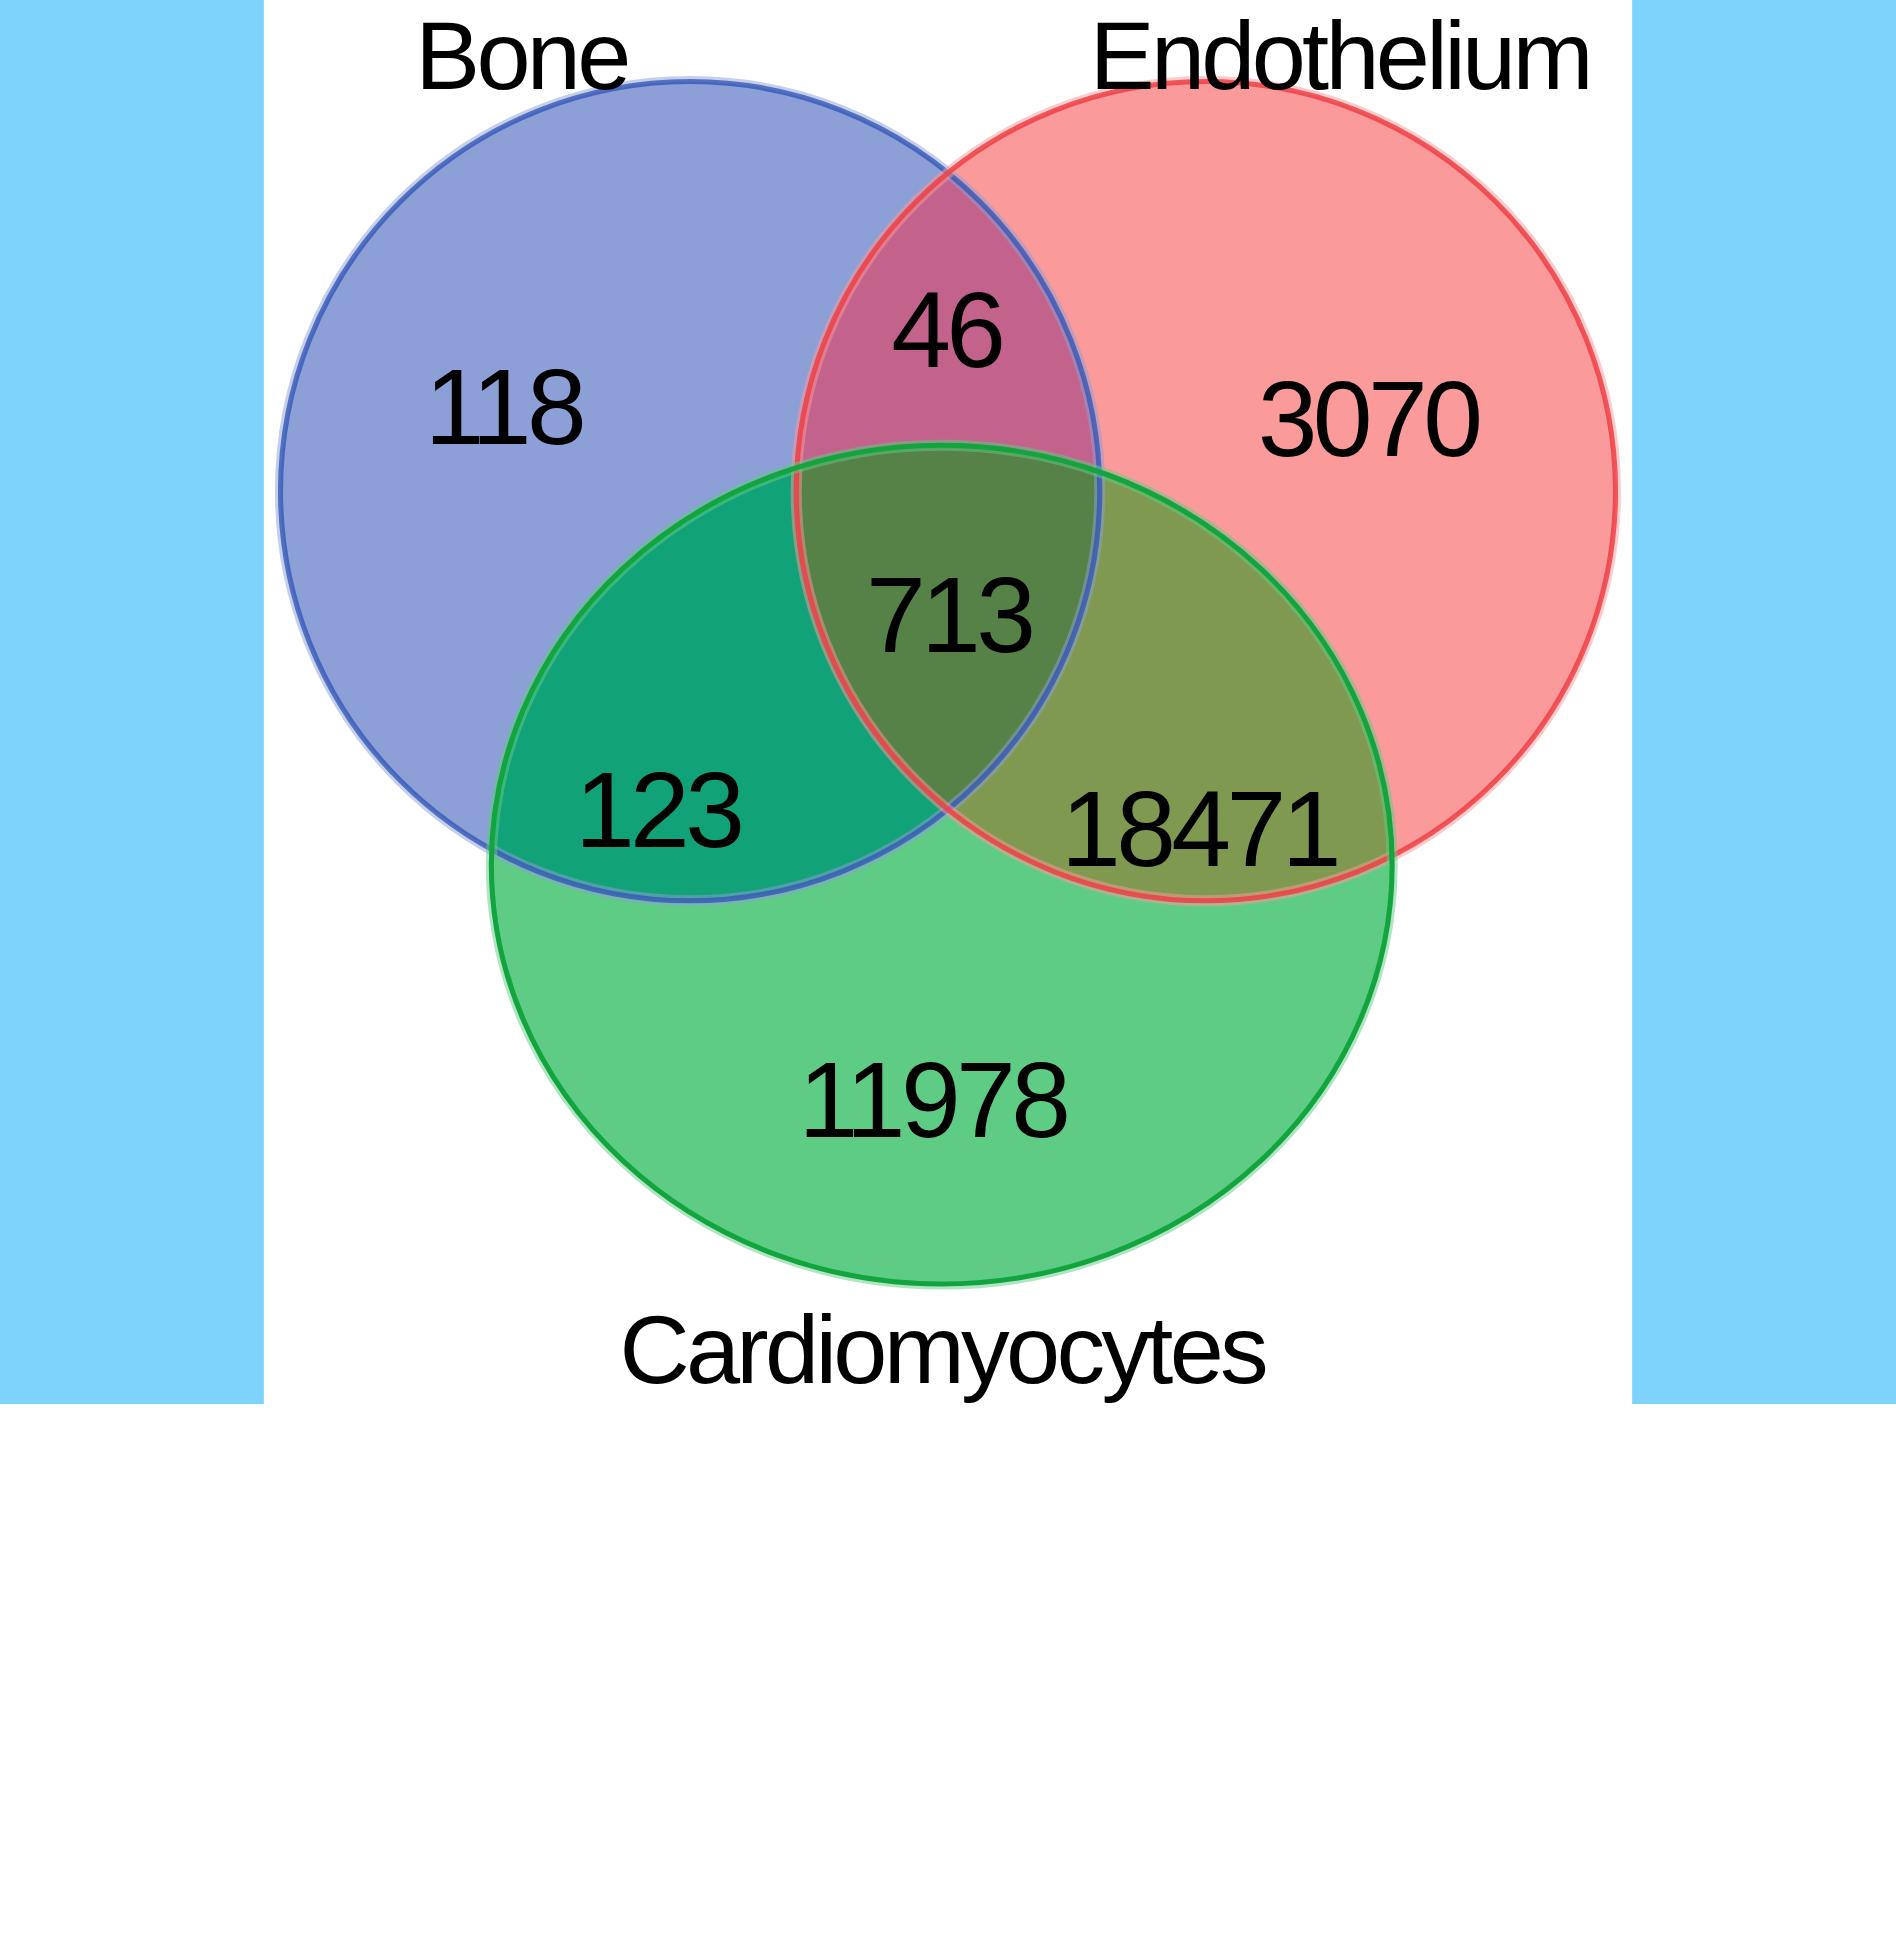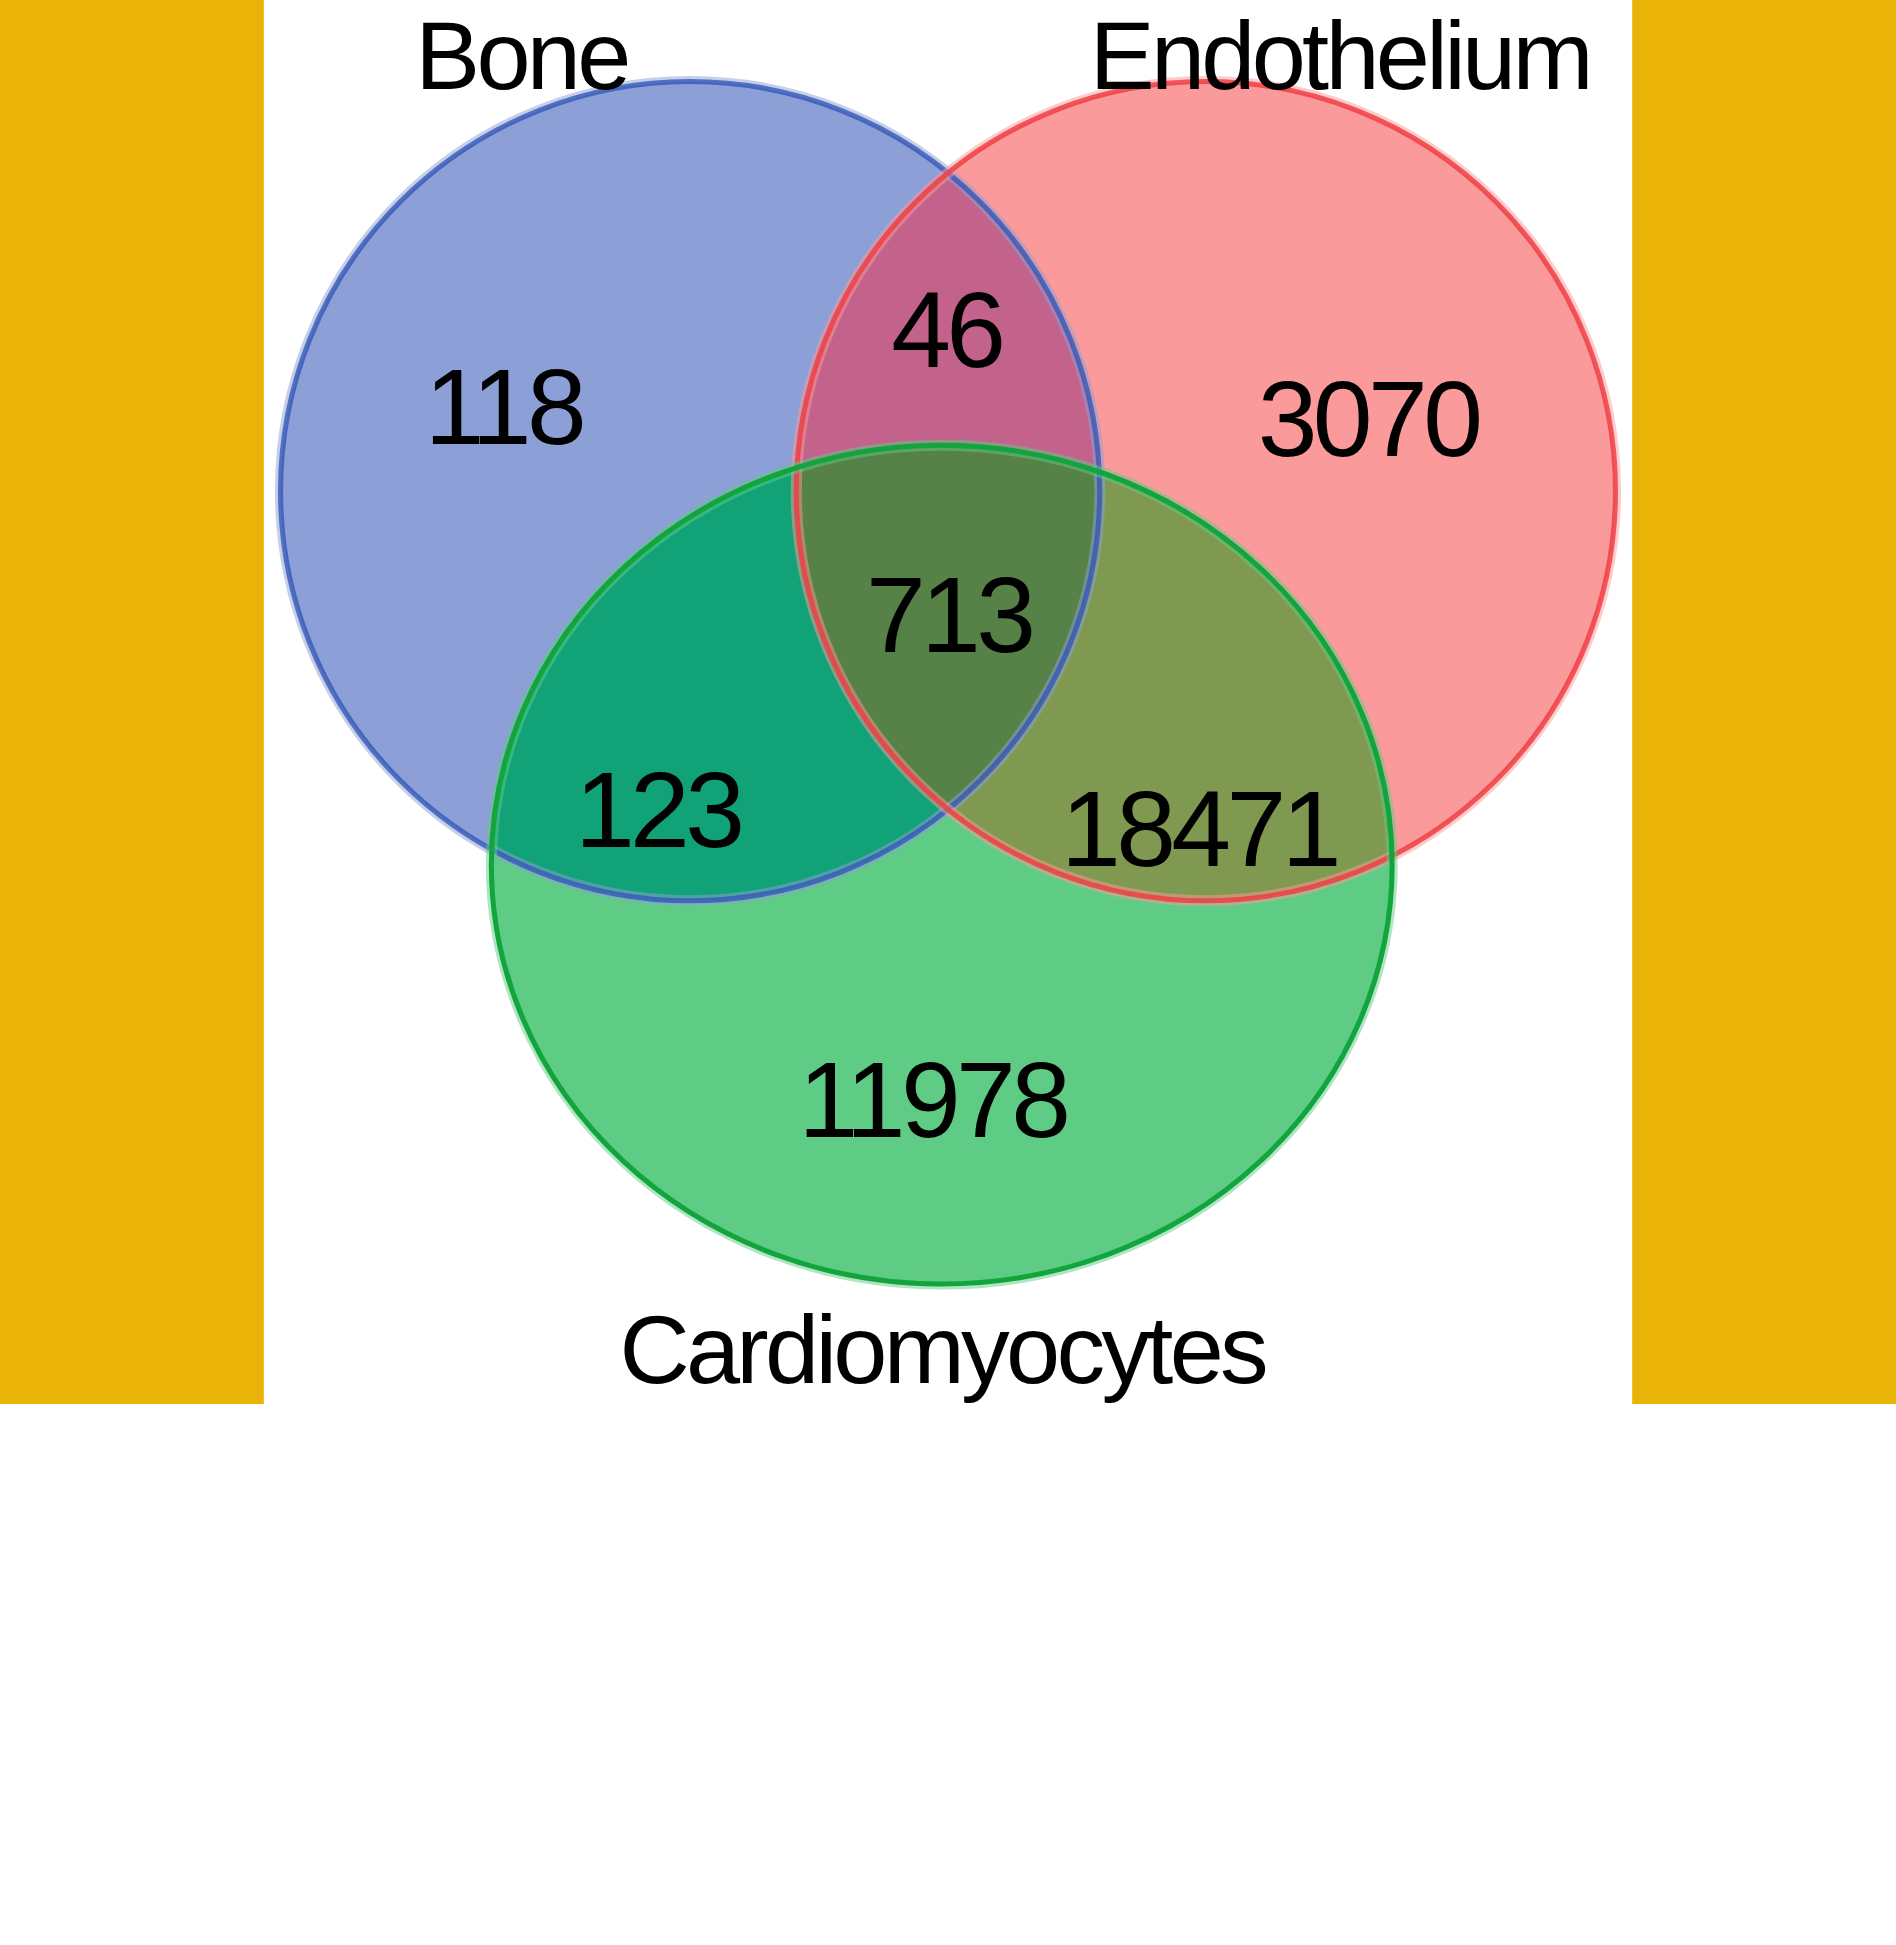--- a/index.html
+++ b/index.html
@@ -3,21 +3,21 @@
 <meta charset="utf-8">
 <style>
   html, body {
     margin: 0;
     padding: 0;
     background: #ffffff;
   }
   .figure-wrap {
     width: 1896px;
     height: 1404px;
-    background: #eab308;
+    background: #7dd3fc;
     position: relative;
     overflow: hidden;
   }
   svg {
     display: block;
     width: 100%;
     height: 100%;
   }
   .set-label {
     font-family: "Liberation Sans", "DejaVu Sans", sans-serif;

